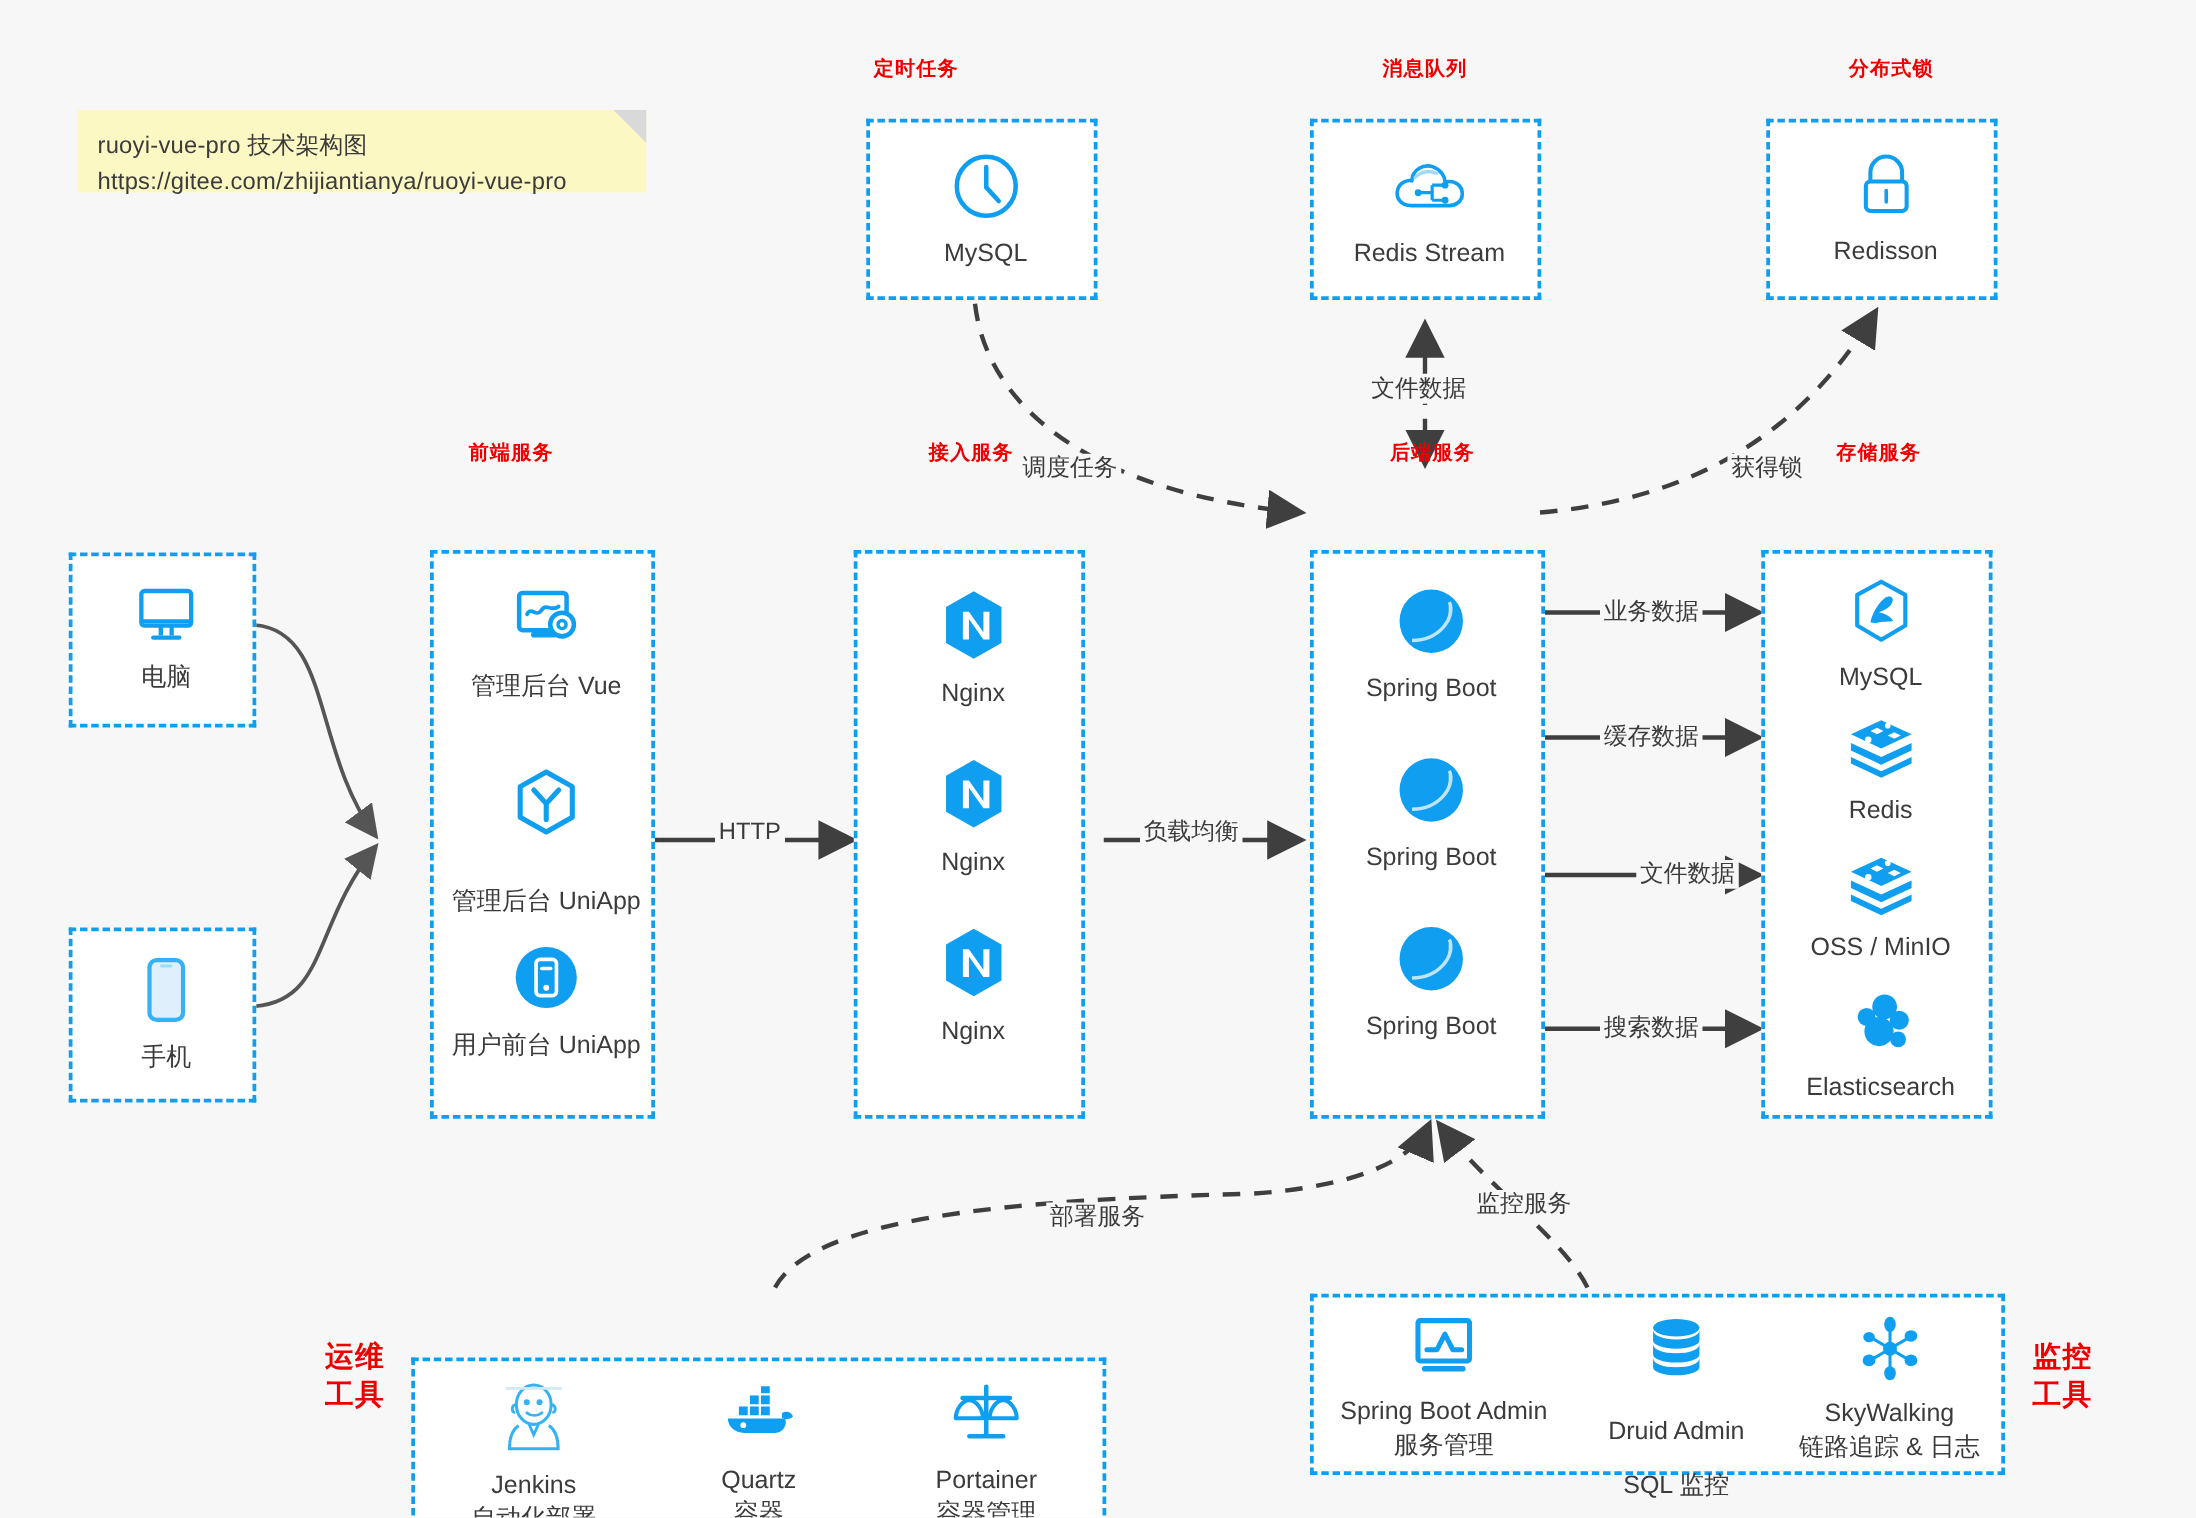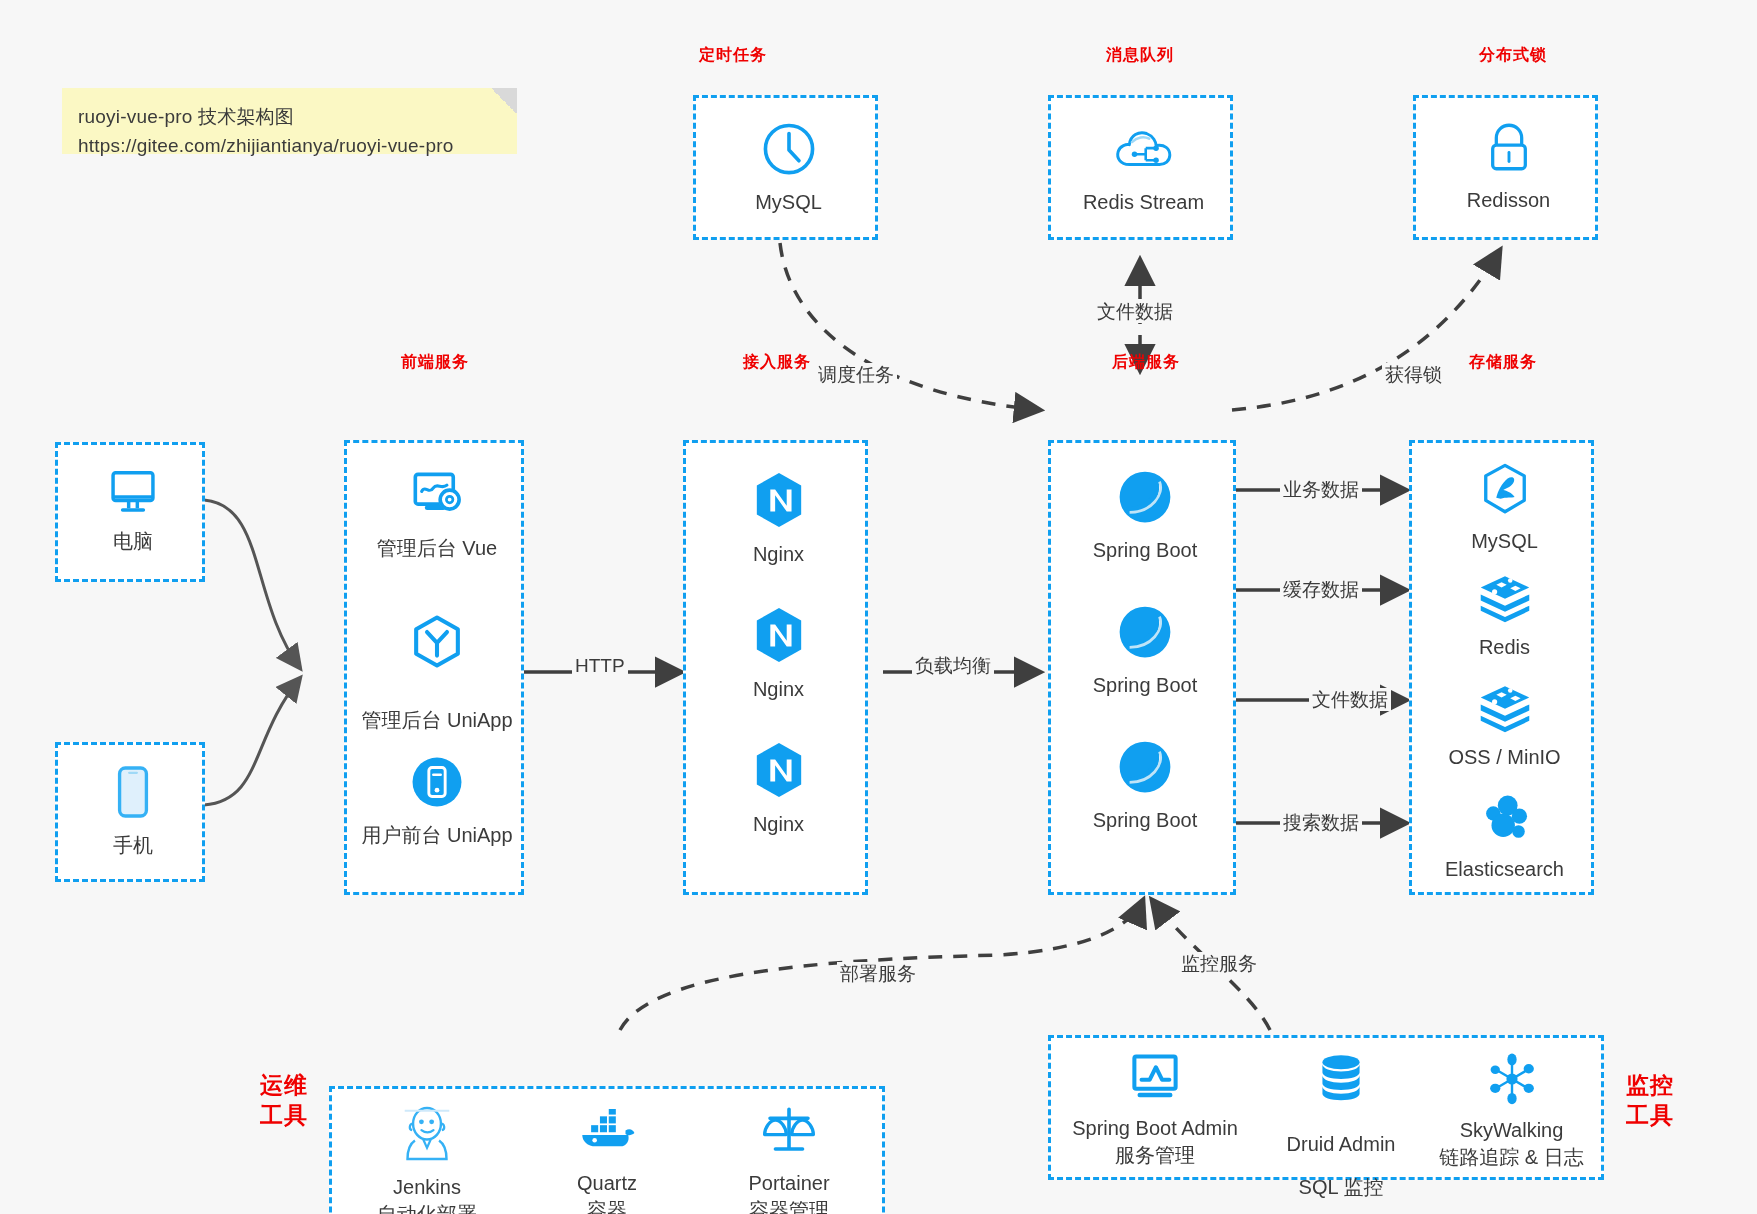--- a/index.html
+++ b/index.html
@@ -165,21 +165,21 @@
       <span class="ico">
         <svg width="46" height="58" viewBox="0 0 48 60">
           <rect x="10" y="5" width="28" height="50" rx="6" fill="#dff0fc" stroke="#35b1f5" stroke-width="3.5"></rect>
           <path d="M20 10 L28 10" stroke="#9fd9f7" stroke-width="2.4" stroke-linecap="round"></path>
         </svg>
       </span>
       <span class="cap">手机</span>
     </div>
   </div>
 
-  <div class="grouplabel" style="left:349px; top:352px; width:120px;text-align:right;">前端服务</div>
+  <div class="grouplabel" style="left:349px; top:352px; width:120px;">前端服务</div>
   <div class="group" style="left:344px; top:440px; width:180px; height:455px;">
 
     <div class="cell" style="left:0; top:25px; width:180px;">
       <span class="ico">
         <svg width="60" height="56" viewBox="0 0 66 62">
           <rect x="9" y="7" width="42" height="33" rx="3" fill="none" stroke="#109ff0" stroke-width="4"></rect>
           <path d="M16 26 C20 18 24 30 29 22 C33 16 38 24 44 19" fill="none" stroke="#109ff0" stroke-width="3.4" stroke-linecap="round"></path>
           <path d="M22 44 L40 44" stroke="#109ff0" stroke-width="5" stroke-linecap="round"></path>
           <circle cx="47" cy="35" r="12" fill="#ffffff"></circle>
           <circle cx="47" cy="35" r="10.5" fill="none" stroke="#109ff0" stroke-width="4"></circle>

